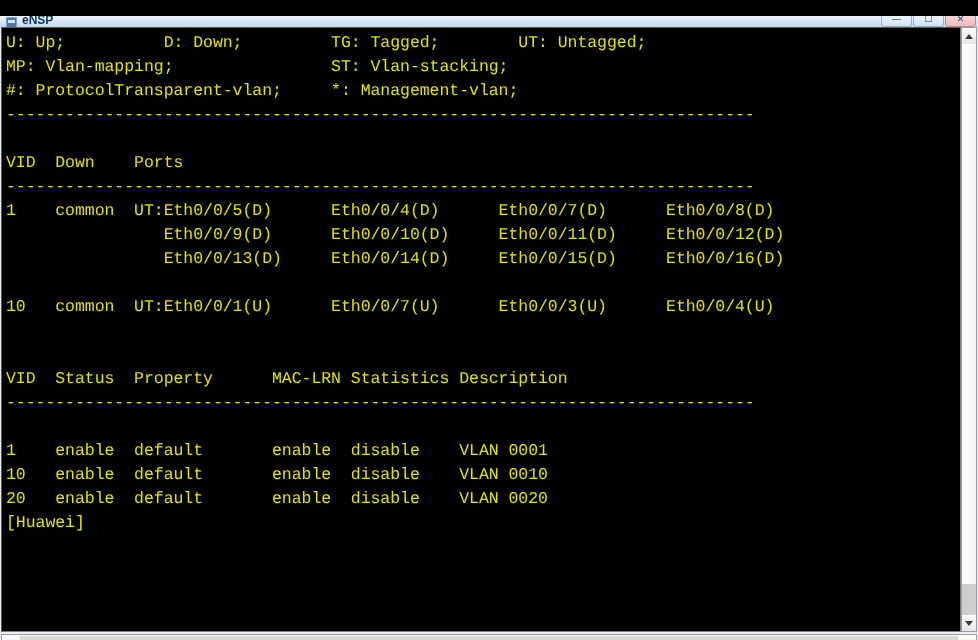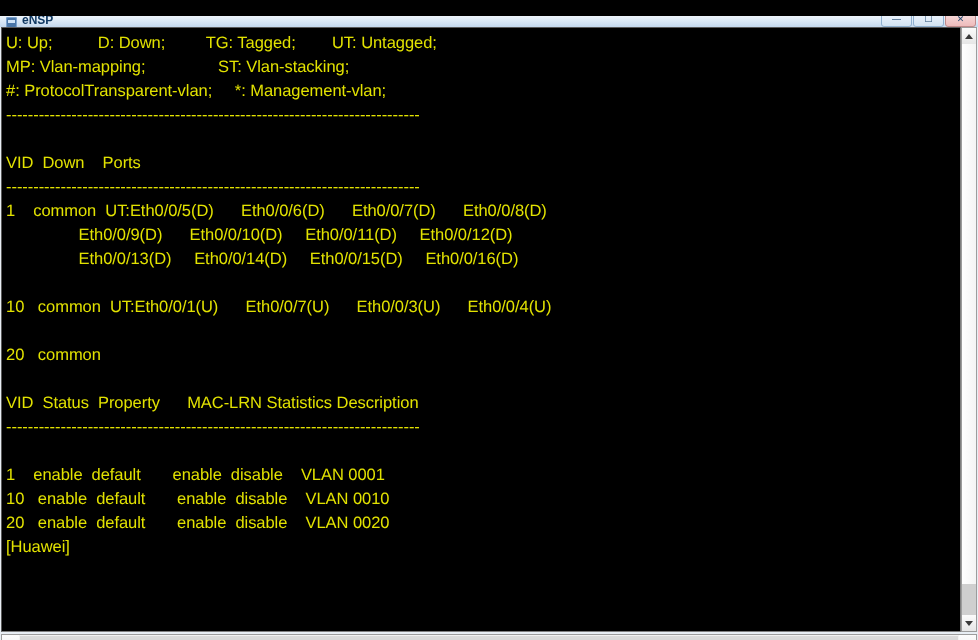--- a/index.html
+++ b/index.html
@@ -111,21 +111,21 @@
     top: 3px;
     width: 944px;
     height: 598px;
     overflow: hidden;
   }
 
   .line {
     display: block;
     height: 24px;
     line-height: 24px;
-    font-family: Liberation Sans, sans-serif;
+    font-family: Liberation Mono, monospace;
     font-size: 16.5px;
     letter-spacing: -0.05px;
     color: #e2e200;
     white-space: pre;
     text-rendering: geometricPrecision;
   }
   .line.blank { color: transparent; }
 
   
   .vscroll {
@@ -247,27 +247,26 @@
 
     <div class="terminal-frame">
       <div class="screen">
         <span class="line">U: Up;          D: Down;         TG: Tagged;        UT: Untagged;</span>
         <span class="line">MP: Vlan-mapping;                ST: Vlan-stacking;</span>
         <span class="line">#: ProtocolTransparent-vlan;     *: Management-vlan;</span>
         <span class="line">----------------------------------------------------------------------------</span>
         <span class="line blank"></span>
         <span class="line">VID  Down    Ports</span>
         <span class="line">----------------------------------------------------------------------------</span>
-        <span class="line">1    common  UT:Eth0/0/5(D)      Eth0/0/6(D)      Eth0/0/7(D)      Eth0/0/8(D)</span>
+        <span class="line">1    common  UT:Eth0/0/5(D)      Eth0/0/4(D)      Eth0/0/7(D)      Eth0/0/8(D)</span>
         <span class="line">                Eth0/0/9(D)      Eth0/0/10(D)     Eth0/0/11(D)     Eth0/0/12(D)</span>
         <span class="line">                Eth0/0/13(D)     Eth0/0/14(D)     Eth0/0/15(D)     Eth0/0/16(D)</span>
         <span class="line blank"></span>
         <span class="line">10   common  UT:Eth0/0/1(U)      Eth0/0/7(U)      Eth0/0/3(U)      Eth0/0/4(U)</span>
         <span class="line blank"></span>
-        <span class="line">20   common</span>
         <span class="line blank"></span>
         <span class="line">VID  Status  Property      MAC-LRN Statistics Description</span>
         <span class="line">----------------------------------------------------------------------------</span>
         <span class="line blank"></span>
         <span class="line">1    enable  default       enable  disable    VLAN 0001</span>
         <span class="line">10   enable  default       enable  disable    VLAN 0010</span>
         <span class="line">20   enable  default       enable  disable    VLAN 0020</span>
         <span class="line">[Huawei]</span>
       </div>
     </div>

